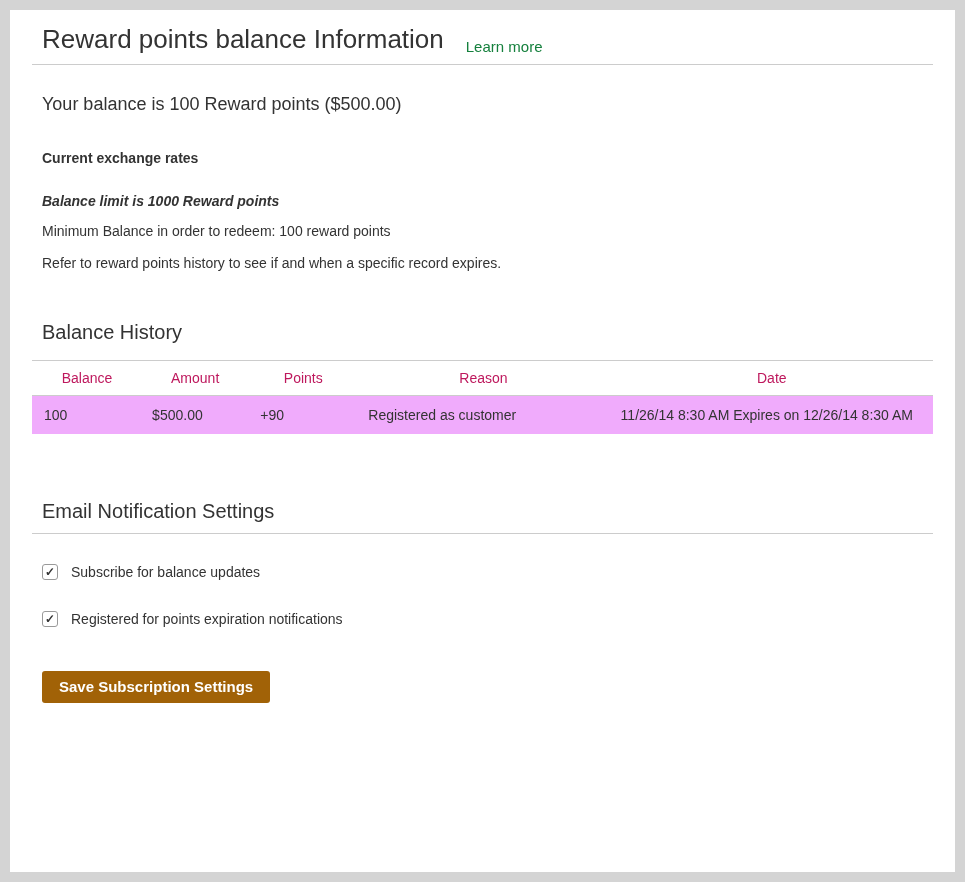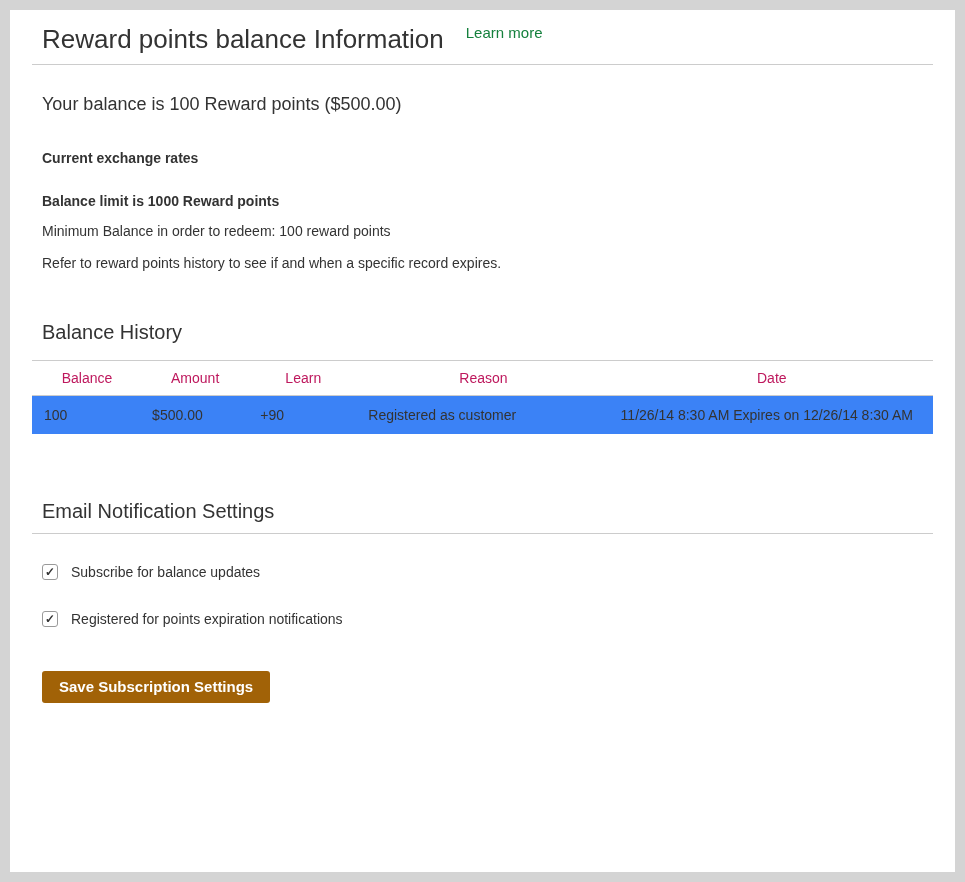--- a/index.html
+++ b/index.html
@@ -14,21 +14,21 @@
   }
   .card {
     background: #ffffff;
     width: 945px;
     min-height: 862px;
     padding: 14px 22px 26px 22px;
   }
   
   .title-row {
     display: flex;
-    align-items: flex-start;
+    align-items: flex-end;
     gap: 22px;
     padding-left: 10px;
   }
   .page-title {
     font-size: 26px;
     font-weight: 300;
     margin: 0;
     color: #333333;
   }
   .learn-more {
@@ -80,21 +80,21 @@
     font-weight: 400;
     padding: 9px 10px 9px 12px;
     border-top: 1px solid #cccccc;
     border-bottom: 1px solid #cccccc;
     color: #be185d;
   }
   .history-table tbody td {
     padding: 11px 10px 11px 12px;
     color: #333333;
   }
-  .history-table tbody tr.zebra { background: #3b82f6; }
+  .history-table tbody tr.zebra { background: #f0abfc; }
   .col-balance { width: 12%; }
   .col-amount  { width: 12%; }
   .col-points  { width: 12%; }
   .col-reason  { width: 28%; }
   .col-date    { width: 36%; }
   
   .checkbox-row {
     display: flex;
     align-items: center;
     gap: 13px;
@@ -142,34 +142,34 @@
     <h1 class="page-title">Reward points balance Information</h1>
     <a class="learn-more" href="#">Learn more</a>
   </div>
   <hr class="rule">
 
   <div class="content">
     <p class="balance-summary">Your balance is 100 Reward points ($500.00)</p>
 
     <p class="sub-heading">Current exchange rates</p>
 
-    <p class="sub-heading" style="margin-top:27px;">Balance limit is 1000 Reward points</p>
+    <p class="sub-heading" style="margin-top:27px;font-style:italic;">Balance limit is 1000 Reward points</p>
     <p class="body-text">Minimum Balance in order to redeem: 100 reward points</p>
 
     <p class="body-text">Refer to reward points history to see if and when a specific record expires.</p>
 
     <h2 class="section-heading">Balance History</h2>
   </div>
 
   <table class="history-table">
     <thead>
       <tr>
         <th class="col-balance">Balance</th>
         <th class="col-amount">Amount</th>
-        <th class="col-points">Learn</th>
+        <th class="col-points">Points</th>
         <th class="col-reason">Reason</th>
         <th class="col-date">Date</th>
       </tr>
     </thead>
     <tbody>
       <tr class="zebra">
         <td>100</td>
         <td>$500.00</td>
         <td>+90</td>
         <td>Registered as customer</td>

